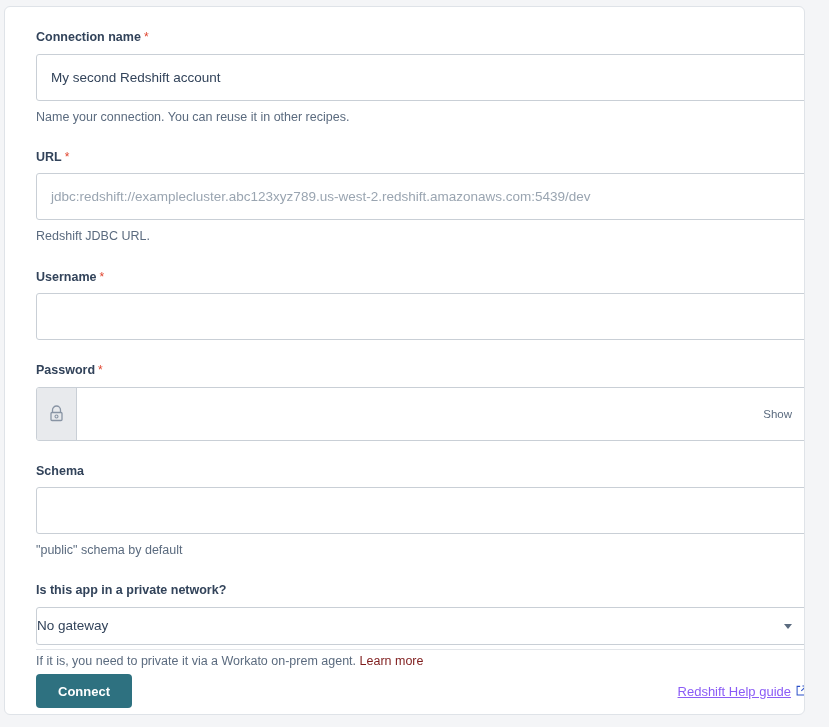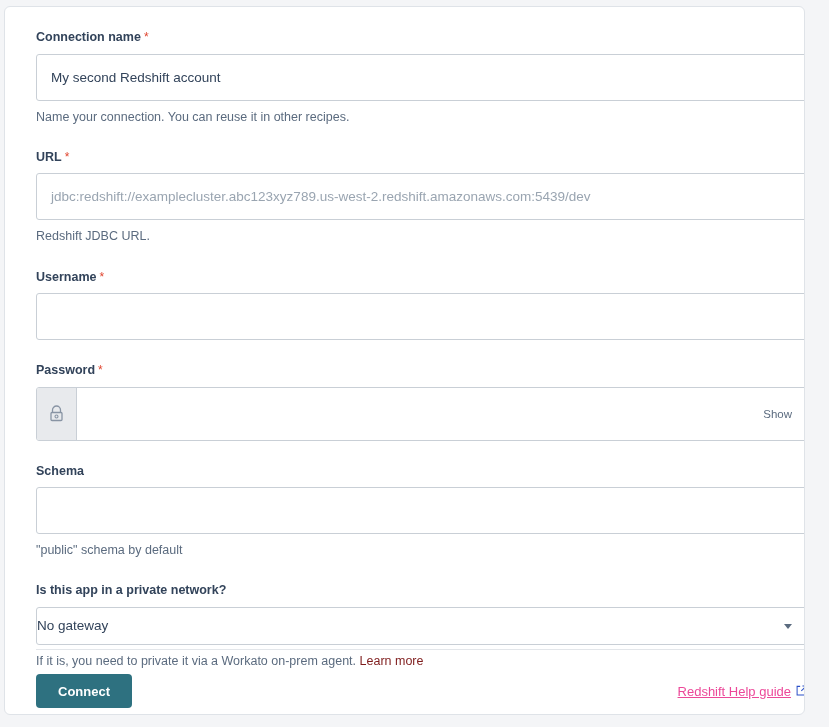--- a/index.html
+++ b/index.html
@@ -160,21 +160,21 @@
     border-radius: 4px;
     height: 34px;
     padding: 0 22px;
     font-size: 13px;
     font-weight: bold;
     font-family: "Liberation Sans", sans-serif;
     cursor: pointer;
   }
   .help-link {
     font-size: 13px;
-    color: #ec4899;
+    color: #8b5cf6;
     display: flex;
     align-items: center;
     gap: 5px;
     cursor: pointer;
   }
   .help-link .txt { text-decoration: underline; }
 </style>
 </head>
 <body>
 

